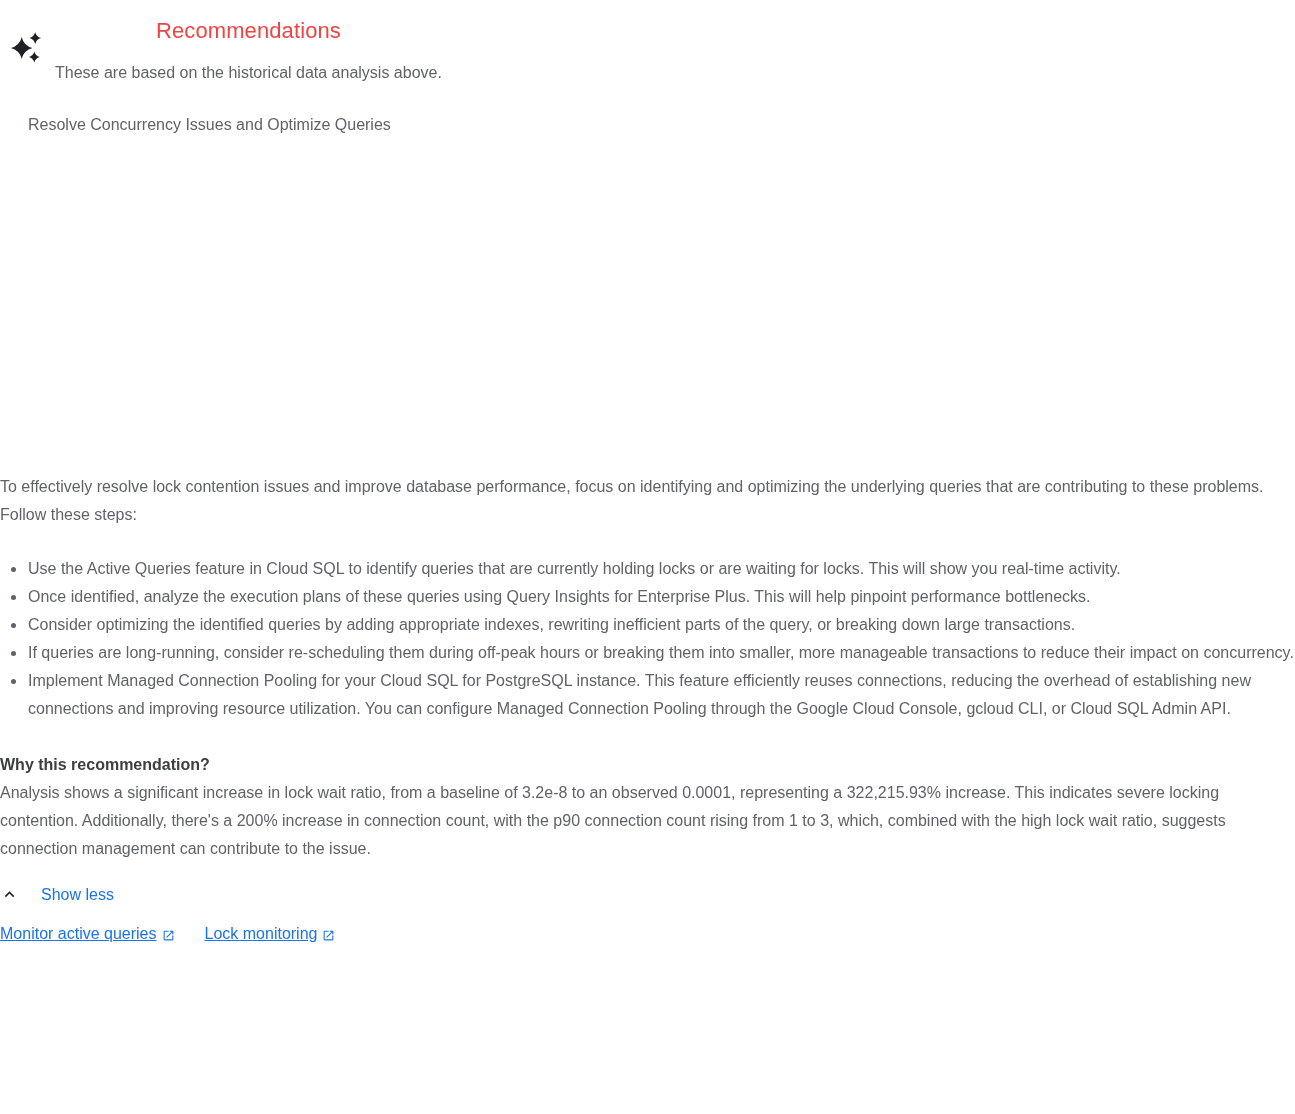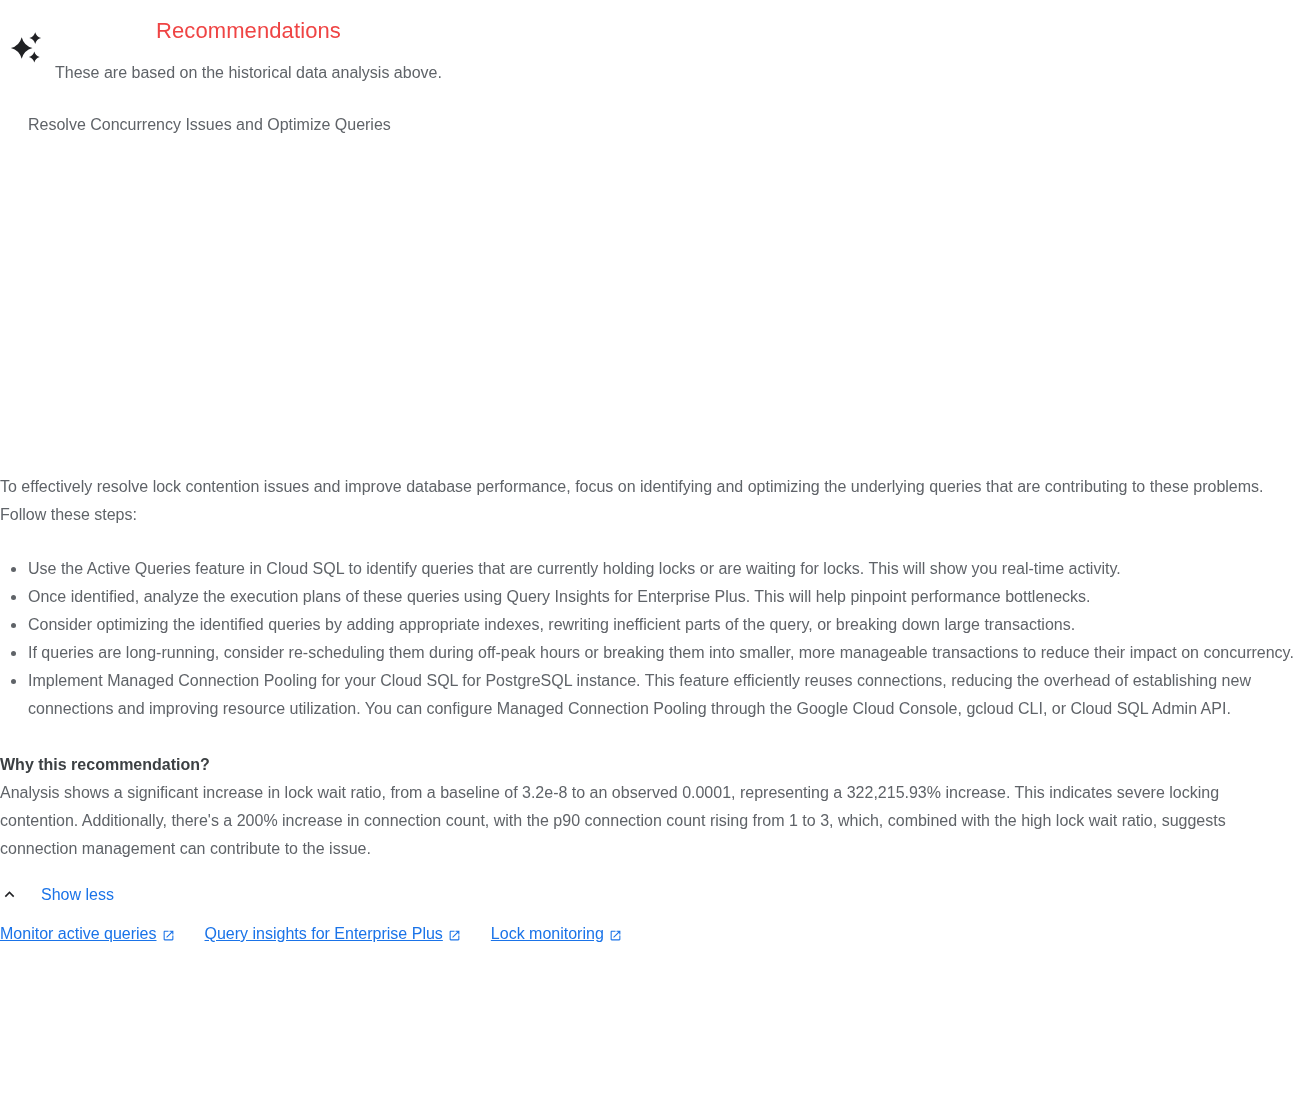--- a/index.html
+++ b/index.html
@@ -206,28 +206,20 @@
           <svg width="19" height="19" viewBox="0 0 24 24" aria-hidden="true">
             <path fill="#202124" d="M12 8l-6 6 1.41 1.41L12 10.83l4.59 4.58L18 14z"></path>
           </svg>
         </span>
         <span class="show-less-label">Show less</span>
       </button>
 
       <div class="doc-links">
         <a class="doc-link">
           <span class="link-label">Monitor active queries</span>
-          <span class="ext-icon" style="display:inline-flex;">
-            <svg width="13" height="13" viewBox="0 0 24 24" aria-hidden="true">
-              <path fill="#1a73e8" d="M19 19H5V5h7V3H5c-1.1 0-2 .9-2 2v14c0 1.1.9 2 2 2h14c1.1 0 2-.9 2-2v-7h-2v7zM14 3v2h3.59l-9.83 9.83 1.41 1.41L19 6.41V10h2V3h-7z"></path>
-            </svg>
-          </span>
-        </a>
-        <a class="doc-link">
-          <span class="link-label">Query insights for Enterprise Plus</span>
           <span class="ext-icon" style="display:inline-flex;">
             <svg width="13" height="13" viewBox="0 0 24 24" aria-hidden="true">
               <path fill="#1a73e8" d="M19 19H5V5h7V3H5c-1.1 0-2 .9-2 2v14c0 1.1.9 2 2 2h14c1.1 0 2-.9 2-2v-7h-2v7zM14 3v2h3.59l-9.83 9.83 1.41 1.41L19 6.41V10h2V3h-7z"></path>
             </svg>
           </span>
         </a>
         <a class="doc-link">
           <span class="link-label">Lock monitoring</span>
           <span class="ext-icon" style="display:inline-flex;">
             <svg width="13" height="13" viewBox="0 0 24 24" aria-hidden="true">

